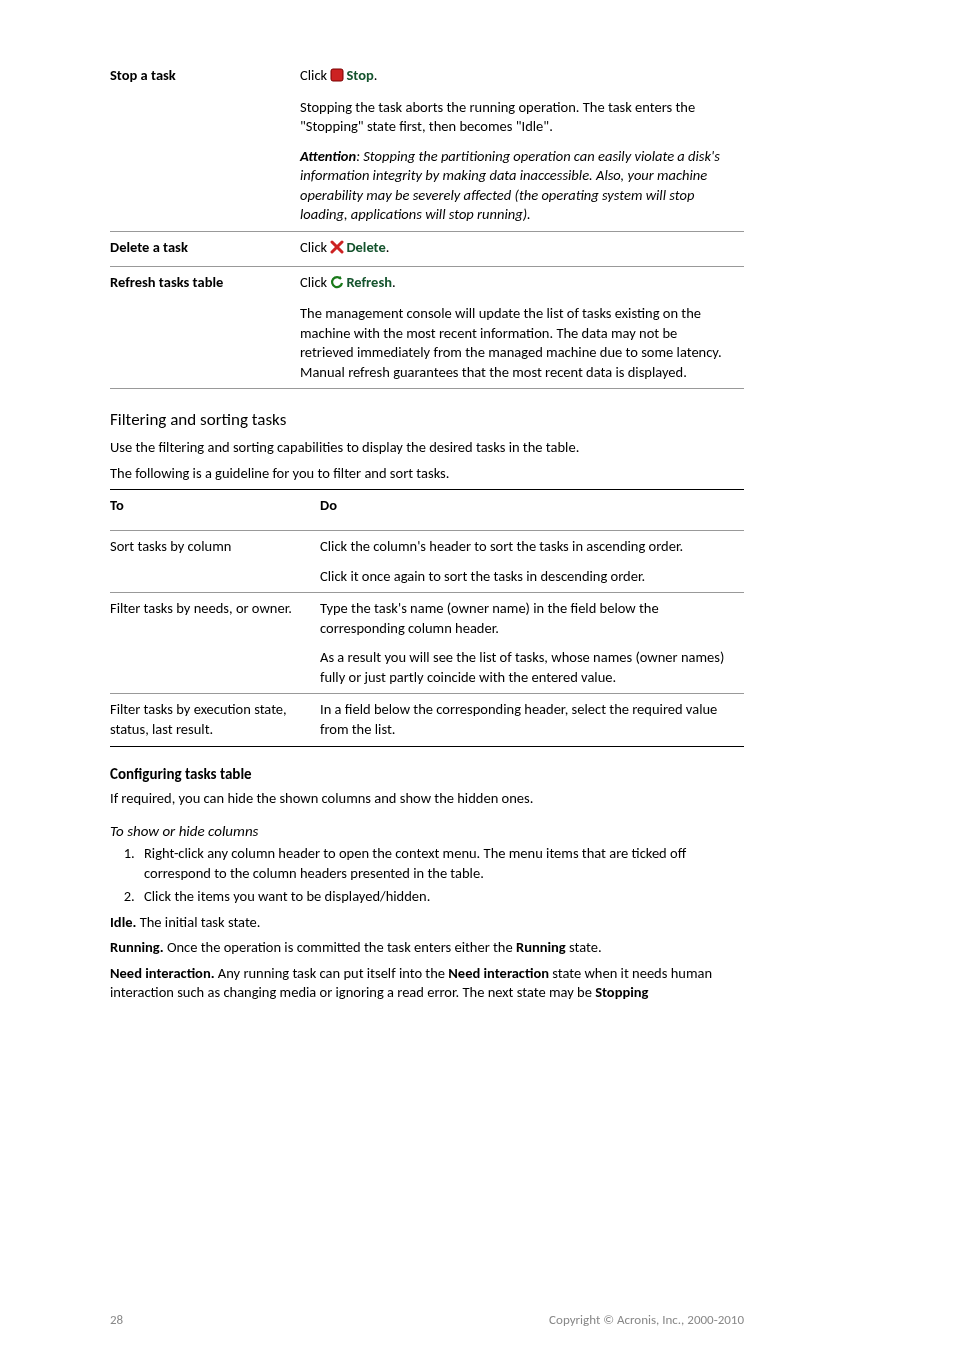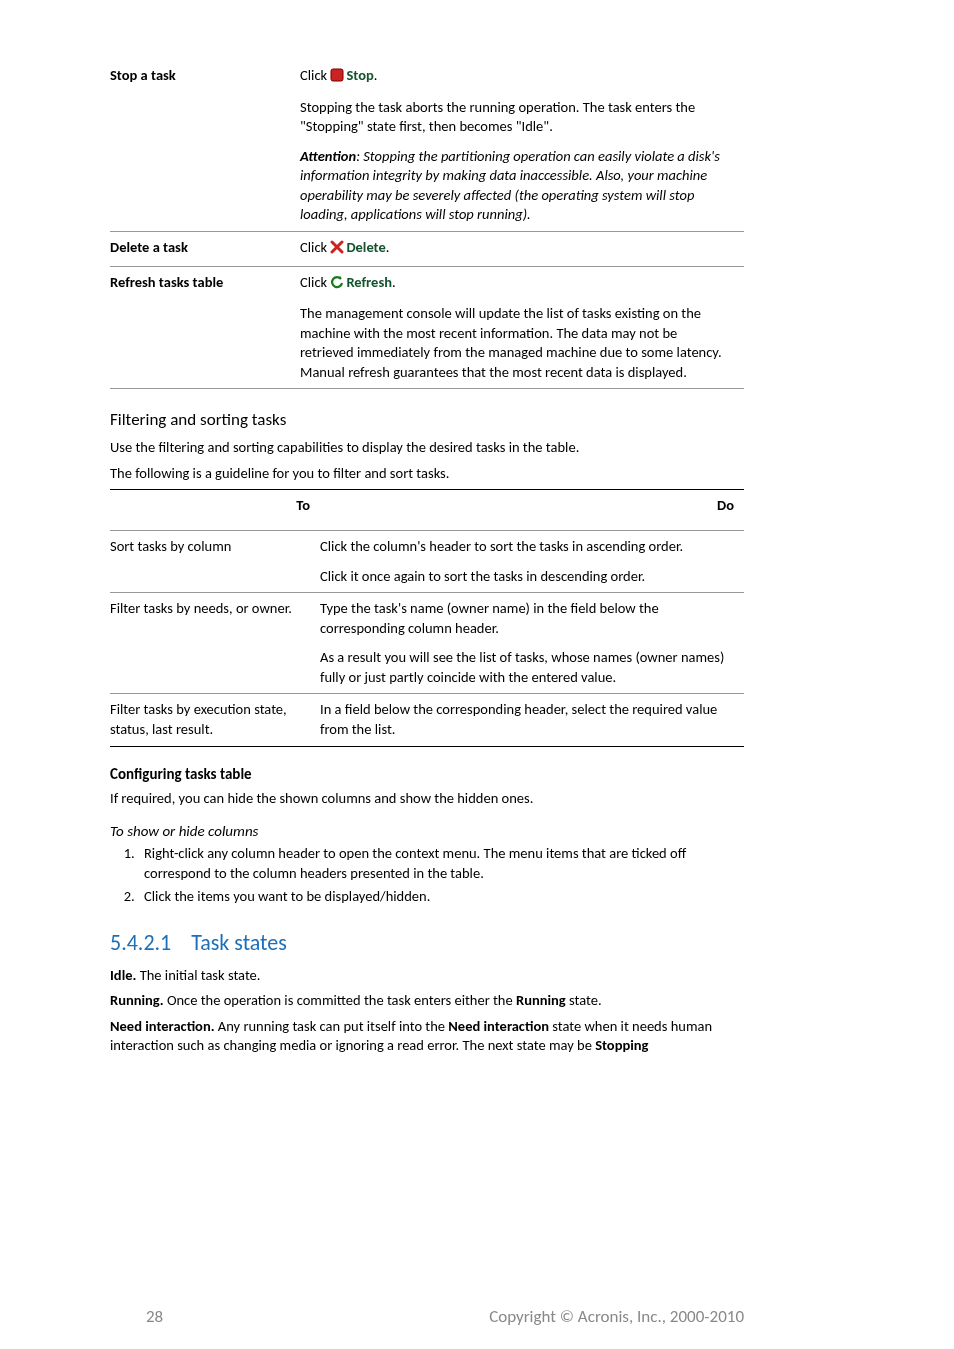--- a/index.html
+++ b/index.html
@@ -55,21 +55,21 @@
     margin: 6px 0;
   }
   table.filter {
     width: 100%;
     border-collapse: collapse;
     font-size: 14.5px;
     line-height: 1.35;
     margin-top: 4px;
   }
   table.filter th {
-    text-align: right;
+    text-align: left;
     font-weight: bold;
     padding: 6px 10px 14px 0;
     border-top: 1px solid #000;
     border-bottom: 1px solid #999;
   }
   table.filter td {
     vertical-align: top;
     padding: 6px 10px 6px 0;
   }
   table.filter td.left {
@@ -106,23 +106,22 @@
     font-size: 22px;
     color: #1d6fb8;
     font-weight: normal;
     margin: 22px 0 10px 0;
   }
   .footer {
     position: absolute;
     bottom: 22px;
     left: 110px;
     right: 110px;
-    font-size: 17px;
+    font-size: 13px;
     color: #888;
-    margin-left: 36px;
   }
   .footer .pn {
     float: left;
   }
   .footer .cp {
     float: right;
   }
   .para-block { margin-bottom: 10px; }
 </style>
 </head>
@@ -202,23 +201,20 @@
     </table>
 
   <h4 class="sub">Configuring tasks table</h4>
   <p class="body">If required, you can hide the shown columns and show the hidden ones.</p>
   <h4 class="sub-italic">To show or hide columns</h4>
   <ol class="steps">
     <li>Right-click any column header to open the context menu. The menu items that are ticked off correspond to the column headers presented in the table.</li>
     <li>Click the items you want to be displayed/hidden.</li>
   </ol>
 
-  <h2 class="heading">
-    <span>5.4.2.1</span>&nbsp;&nbsp;&nbsp;&nbsp;<span>Task states</span>
-  </h2>
 
 
   <p class="body">
     <span class="bold">Idle.</span><span> The initial task state.</span>
   </p>
 
   <p class="body">
     <span class="bold">Running.</span><span> Once the operation is committed the task enters either the </span><span class="bold">Running</span><span> state.</span>
   </p>
 

